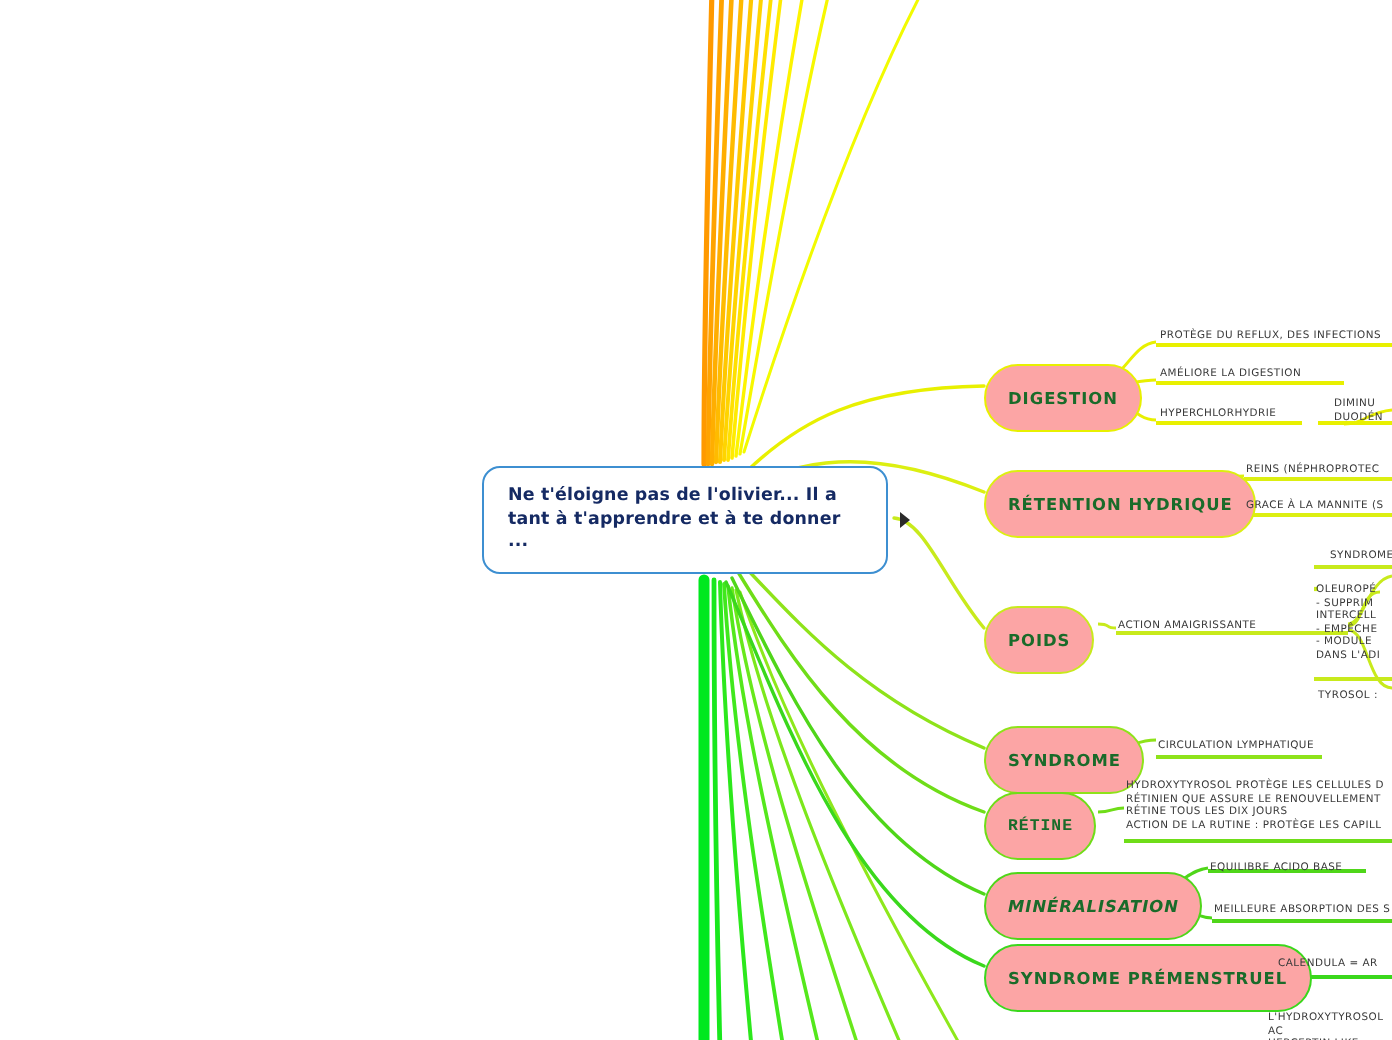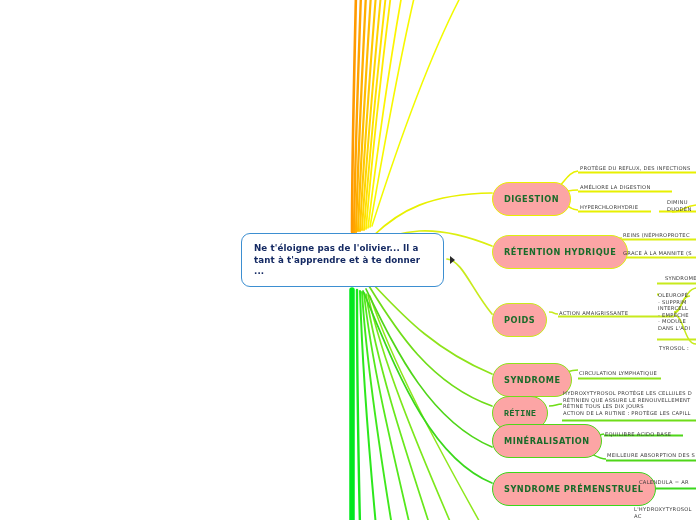--- a/index.html
+++ b/index.html
@@ -238,21 +238,21 @@
   </div>
 
   <div class="branch-node" style="left:492px; top:363px; border-color:#8ee31a;">
     <span class="branch-label" style="color:#1a6b2a;">SYNDROME</span>
   </div>
 
   <div class="branch-node" style="left:492px; top:396px; border-color:#6fdd18;">
     <span class="branch-label" style="color:#1a6b2a;font-family:Liberation Mono, monospace;">RÉTINE</span>
   </div>
 
-  <div class="branch-node" style="left:492px; top:424px; border-color:#4fd619;">
+  <div class="branch-node" style="left:492px; top:436px; border-color:#4fd619;font-style:italic;">
     <span class="branch-label" style="color:#1a6b2a;">MINÉRALISATION</span>
   </div>
 
   <div class="branch-node" style="left:492px; top:472px; border-color:#3ad81c;text-align:center;">
     <span class="branch-label" style="color:#1a6b2a;">SYNDROME PRÉMENSTRUEL</span>
   </div>
 
   <div class="leaf" style="left:580px; top:165px;">PROTÈGE DU REFLUX, DES INFECTIONS</div>
   <div class="leaf" style="left:580px; top:184px;">AMÉLIORE LA DIGESTION</div>
   <div class="leaf" style="left:580px; top:204px;">HYPERCHLORHYDRIE</div>

